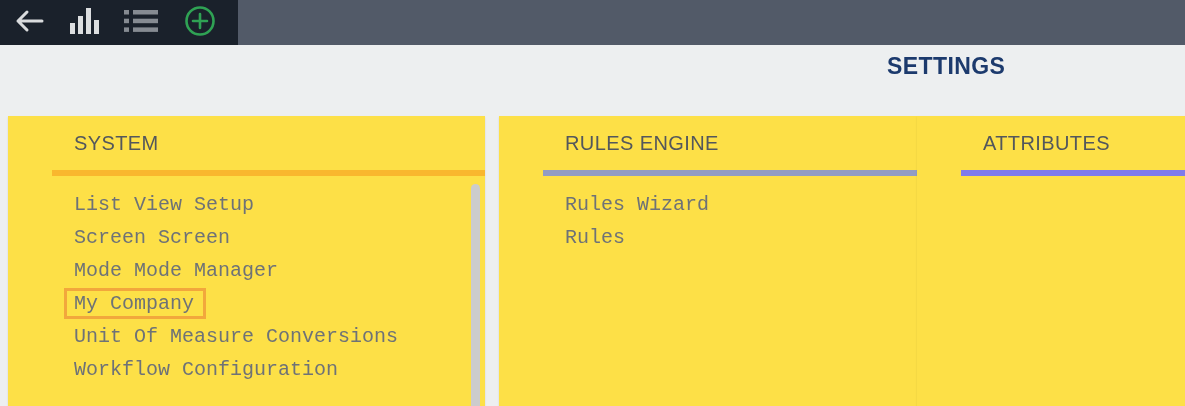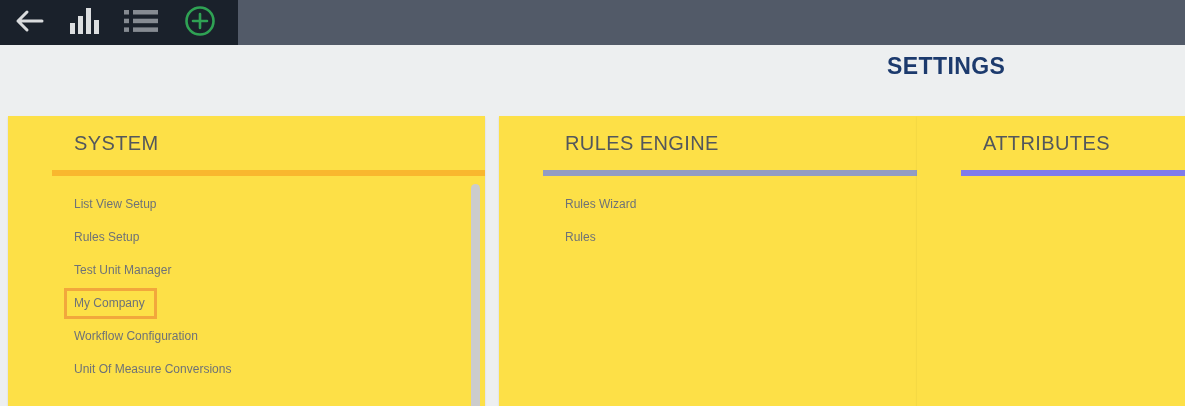--- a/index.html
+++ b/index.html
@@ -51,22 +51,22 @@
     height:54px; display:flex; align-items:center;
     padding-left:22px;
     font-size:20px; letter-spacing:0.4px;
     color:#53575c;
   }
   .card-underline { height:6px; width:100%; }
 
   .card-items { padding-top:12px; }
   .item {
     height:33px; line-height:33px; padding-left:22px;
-    font-size:12px; color:#6e7277;
-    white-space:nowrap; cursor:pointer;
+    font-size:20px; color:#6e7277;
+    white-space:nowrap; cursor:pointer;font-family:Liberation Mono, monospace;
   }
   .highlight-box {
     display:inline-block;
     border:3px solid #f2a73c;
     line-height:25px;
     padding:0 9px 0 7px;
     margin-left:-10px;
   }
 
   .v-scrollbar {
@@ -124,25 +124,25 @@
   </div>
 </div>
 
 <div class="settings-title">SETTINGS</div>
 
 <div class="card" id="card-system">
   <div class="card-header">SYSTEM</div>
   <div class="card-underline" style="background: rgb(249, 183, 46);"></div>
   <div class="card-items">
       <div class="item">List View Setup</div>
-      <div class="item">Rules Setup</div>
-      <div class="item">Test Unit Manager</div>
+      <div class="item">Screen Screen</div>
+      <div class="item">Mode Mode Manager</div>
       <div class="item"><span class="highlight-box" style="border-color: rgb(242, 167, 60);">My Company</span></div>
+      <div class="item">Unit Of Measure Conversions</div>
       <div class="item">Workflow Configuration</div>
-      <div class="item">Unit Of Measure Conversions</div>
     </div>
   <div class="v-scrollbar"></div>
 </div>
 
 <div class="card" id="card-rules">
   <div class="card-header">RULES ENGINE</div>
   <div class="card-underline" style="background: rgb(146, 156, 194);"></div>
   <div class="card-items">
       <div class="item">Rules Wizard</div>
       <div class="item">Rules</div>

